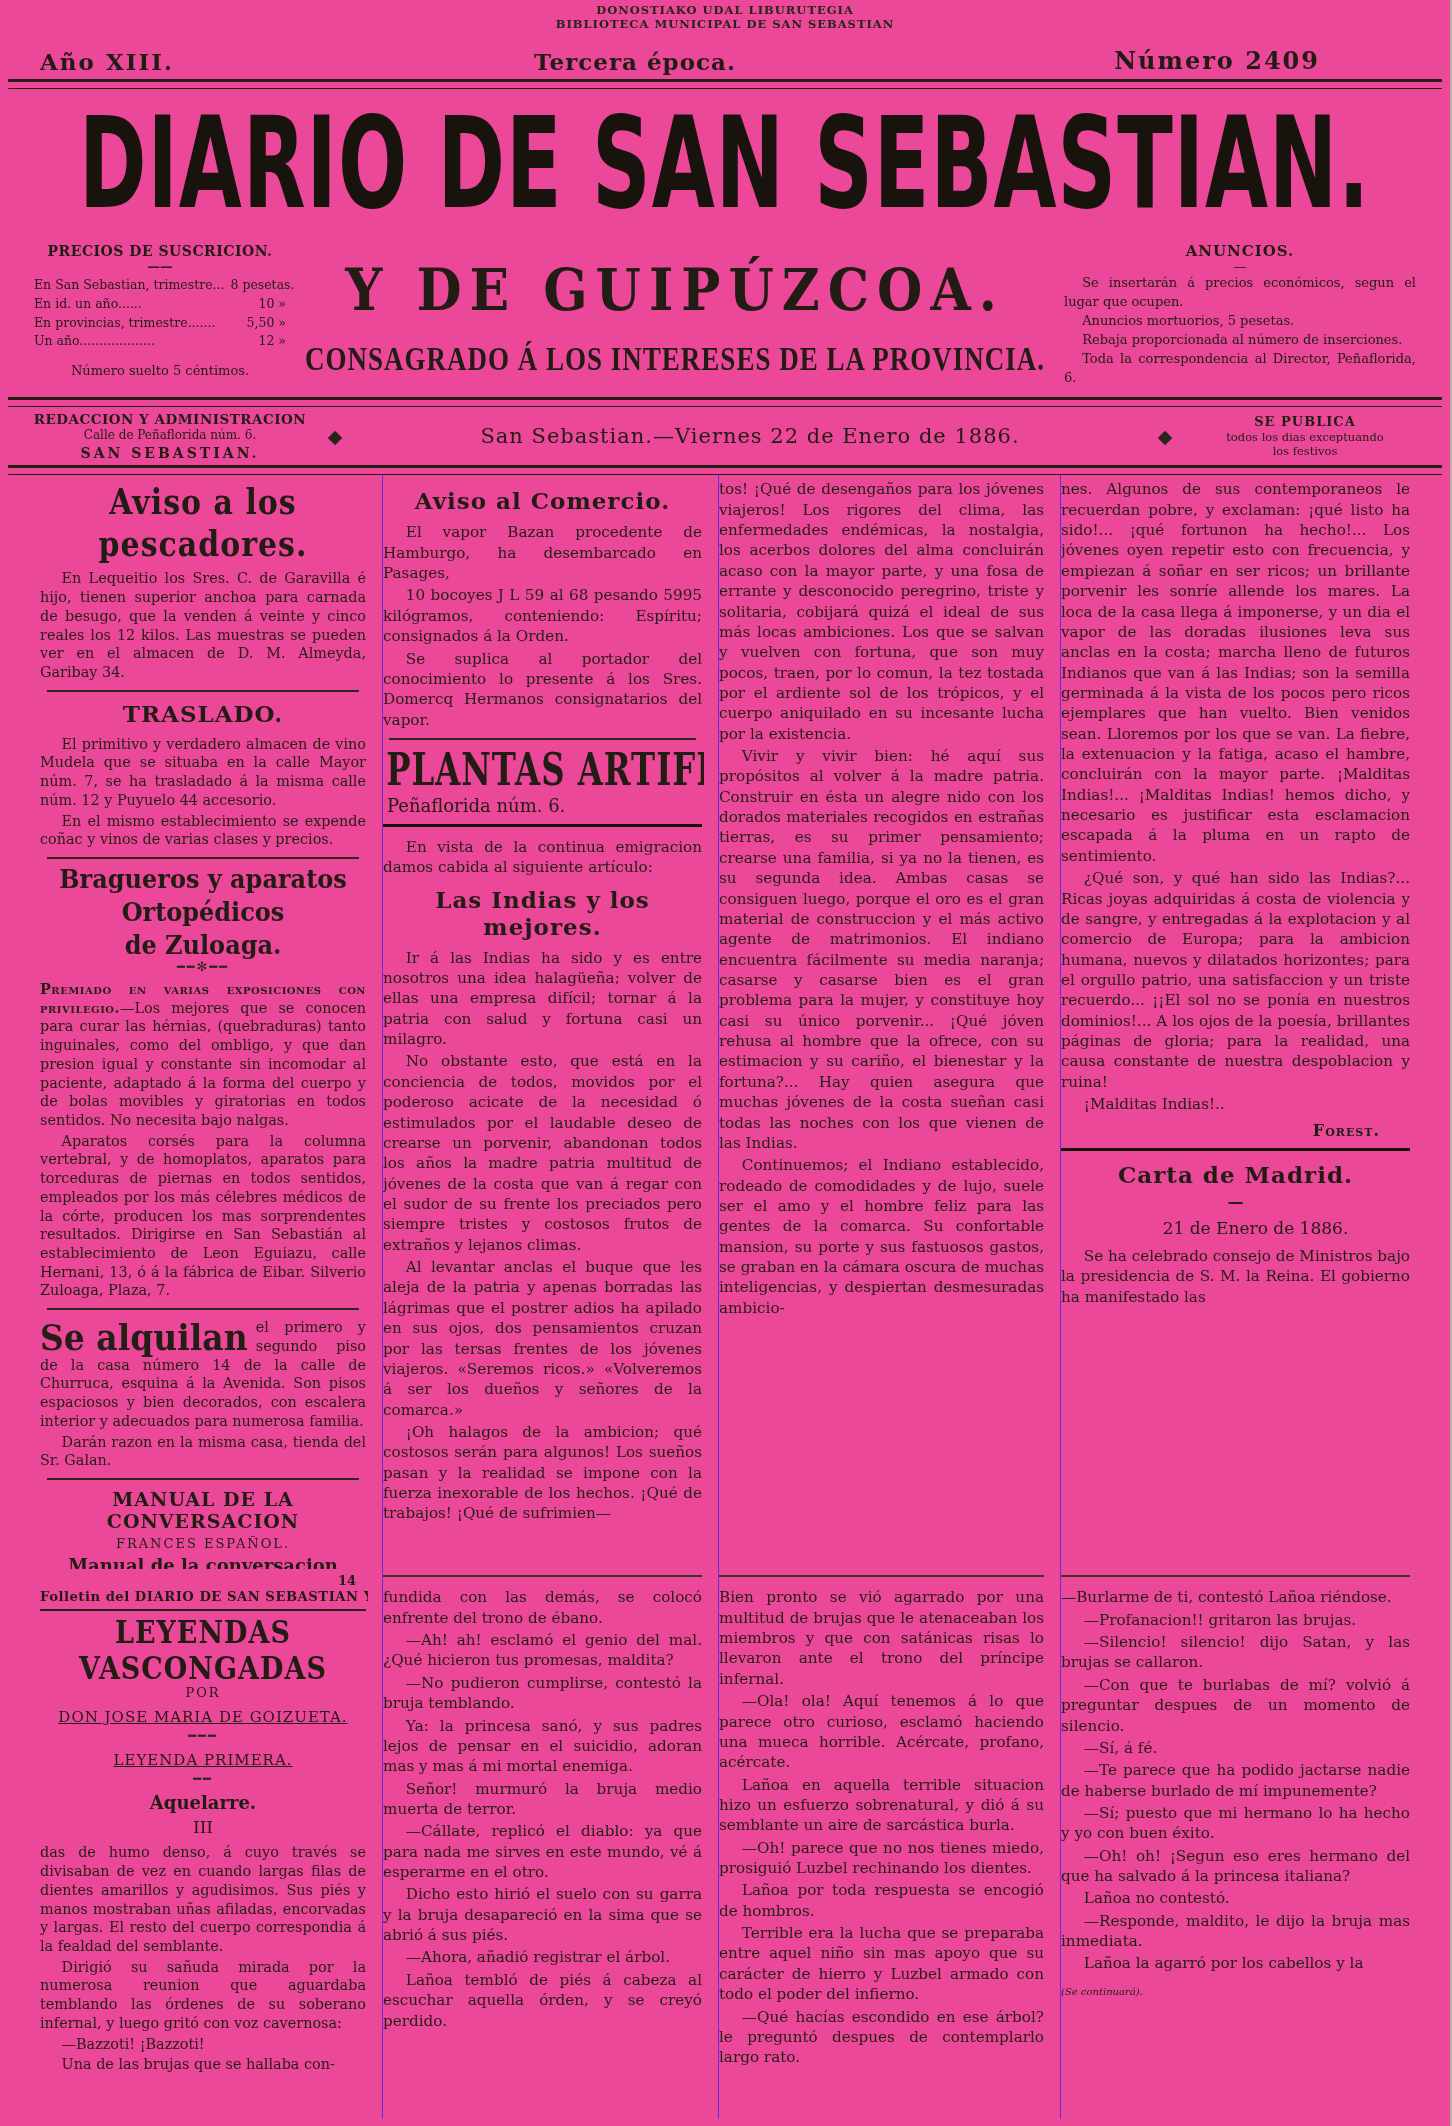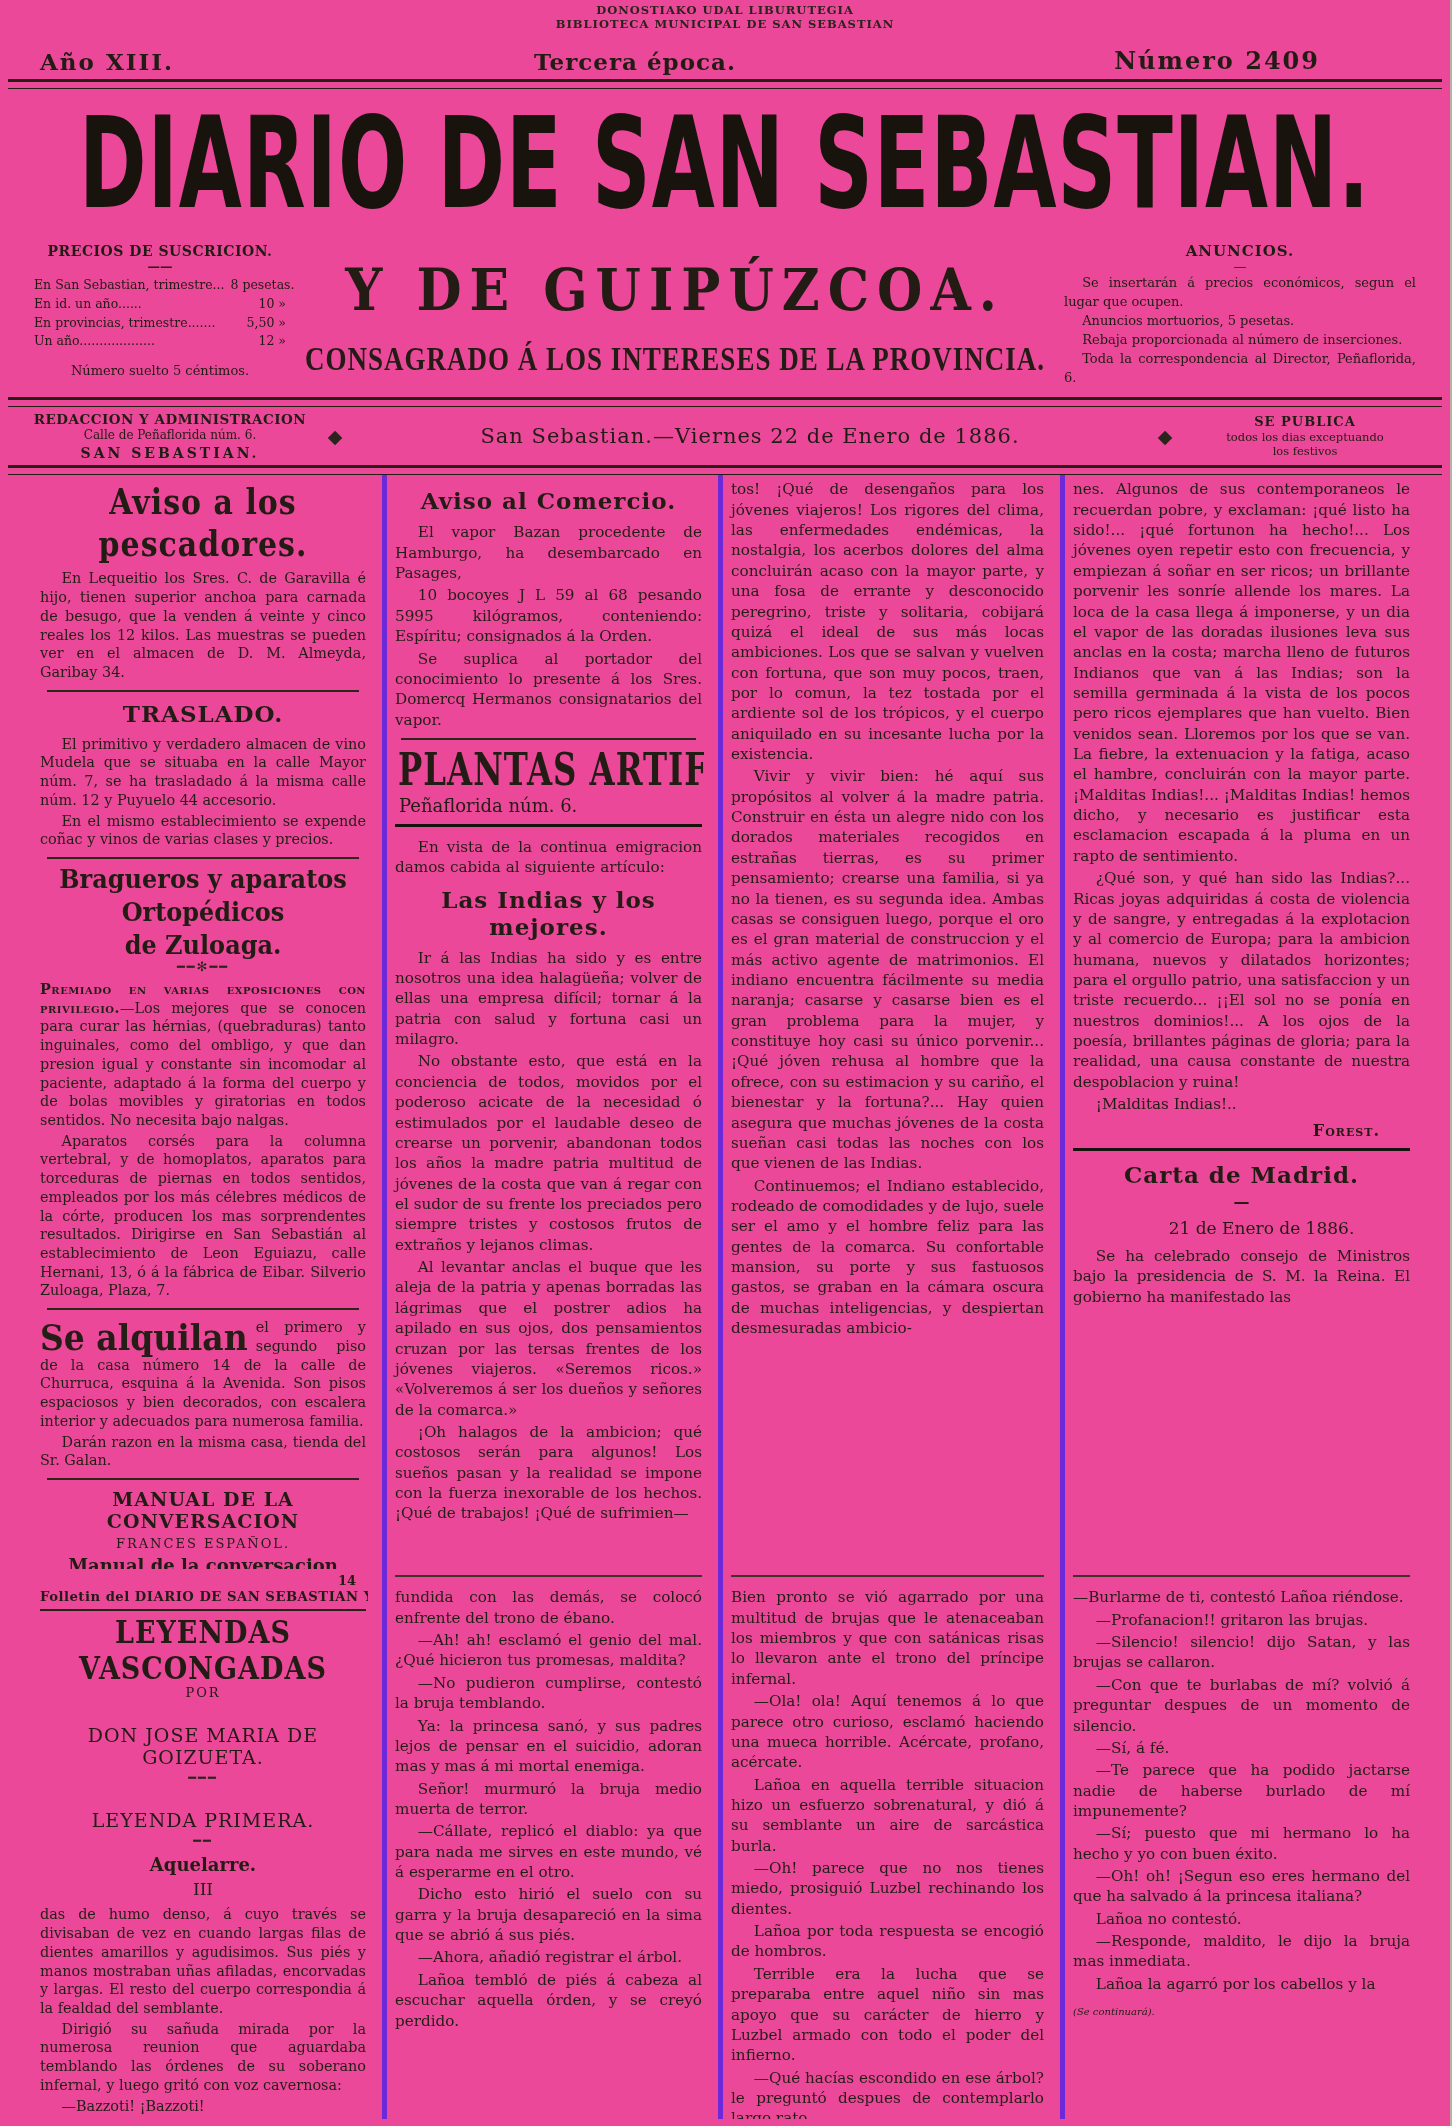--- a/index.html
+++ b/index.html
@@ -47,42 +47,42 @@
   .office .l3{font-weight:bold;font-size:14px;letter-spacing:3px;}
   .date-center{flex:1;text-align:center;font-size:21px;letter-spacing:1px;}
   .publish{width:250px;text-align:center;line-height:1.25;}
   .publish .l1{font-weight:bold;font-size:13px;letter-spacing:1px;}
   .publish .l2{font-size:11.5px;}
   .orn{width:30px;text-align:center;font-size:19px;color:#2a241c;}
   
   .main{display:grid;grid-template-columns:330px 322px 328px 352px;grid-template-rows:1094px 550px;
         column-gap:14px;padding:0 30px 0 38px;}
   .cell{overflow:hidden;padding:4px 2px 0 2px;box-sizing:border-box;}
-  .cell.sep{border-left:5px solid #6d28d9;padding-left:8px;}
+  .cell.sep{border-left:1px solid #6d28d9;padding-left:0;}
   
   .b-p,.b-p-first,.b-lead,.b-p-leadcaps{font-size:15.2px;line-height:1.34;text-align:justify;
         margin:0 0 2px 0;color:#241e16;}
   .b-p{text-indent:1.5em;}
   .b-p-first{text-indent:0;}
   .c1 .b-p,.c1 .b-p-first,.c1 .b-lead,.c1 .b-p-leadcaps{font-size:14.4px;line-height:1.3;}
   .b-h-display{text-align:center;font-weight:bold;font-size:30px;margin:8px 0 12px;
                transform:scaleY(1.2);letter-spacing:1px;}
   .b-h-caps{text-align:center;font-weight:bold;font-size:23px;margin:8px 0 8px;letter-spacing:1px;}
   .b-h-two{text-align:center;font-weight:bold;font-size:24px;line-height:1.25;margin:8px 0 2px;
            white-space:pre-line;transform:scaleY(1.1);}
   .b-h-plantas{text-align:center;font-weight:bold;font-size:33px;margin:10px 0 4px;
                transform:scale(0.98,1.35);letter-spacing:1px;white-space:nowrap;}
   .b-sub-left{font-size:18px;margin:6px 0 8px 4px;}
   .b-ornament{text-align:center;font-size:13px;letter-spacing:2px;margin:2px 0 6px;color:#2a241c;}
   .b-rule{border-top:2px solid #2b251c;width:96%;margin:8px auto 8px auto;}
   .b-rule-heavy{border-top:3.5px solid #17120b;width:100%;margin:8px 0 10px 0;}
   .b-rule-mid{border-top:2px solid #3a342a;width:100%;margin:2px 0 10px 0;}
   .b-center-caps{text-align:center;font-weight:bold;font-size:19px;letter-spacing:1px;margin:4px 0;}
   .b-center-small{text-align:center;font-size:13px;letter-spacing:2px;margin:3px 0;}
-  .b-center-caps2{text-align:center;font-size:19px;letter-spacing:1px;margin:24px 0 2px;}
+  .b-center-caps2{text-align:center;font-size:15px;letter-spacing:1px;margin:8px 0 2px;text-decoration:underline;}
   .b-center-bold{text-align:center;font-weight:bold;font-size:18px;margin:4px 0;}
   .b-center-roman{text-align:center;font-size:17px;margin:2px 0 6px;}
   .b-big-center{text-align:center;font-weight:bold;font-size:27px;margin:6px 0 4px;
                 transform:scaleY(1.15);letter-spacing:1px;}
   .b-signature{text-align:right;font-size:16px;letter-spacing:1px;font-variant:small-caps;
                font-weight:bold;padding-right:30px;margin:6px 0 8px;}
   .b-dash{text-align:center;font-weight:bold;font-size:16px;line-height:0.9;margin:2px 0;}
   .b-date-right{text-align:center;font-size:17px;margin:8px 0 8px 40px;}
   .b-folletin-num{text-align:right;font-size:13px;font-weight:bold;padding-right:10px;}
   .b-folletin-title{font-size:13.2px;font-weight:bold;text-align:center;letter-spacing:0.5px;

